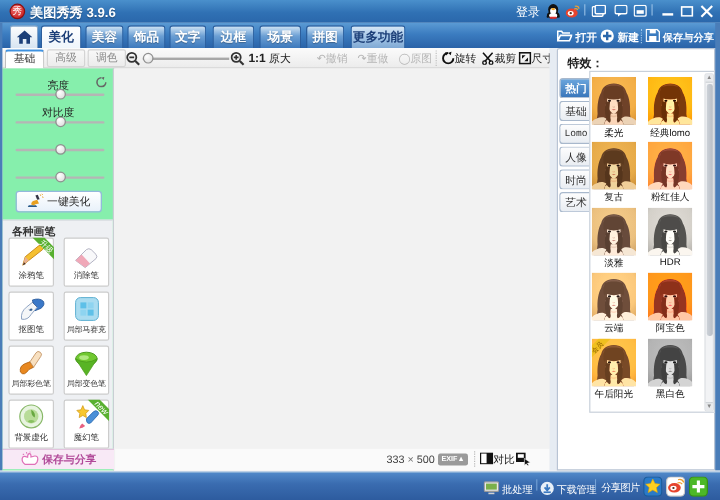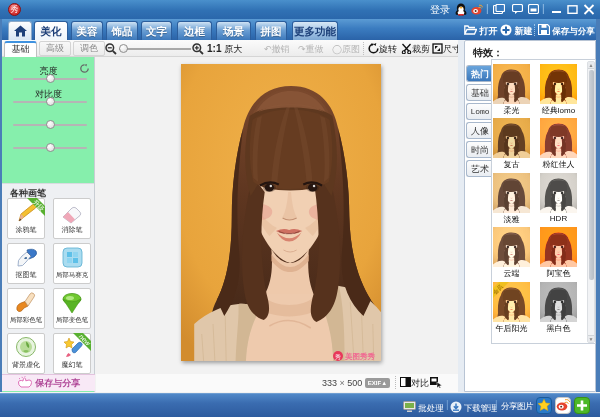--- a/index.html
+++ b/index.html
@@ -59,20 +59,21 @@
 #bubble .dot { position:absolute; left:5px; top:-4px; width:9px; height:9px; border-radius:50%; background:#f07880; border:1px solid #9a3a40; }
 
 #edgeL { position:absolute; left:0; top:19px; width:2px; height:373px; background:#4a7db8; }
 #edgeR { position:absolute; right:0; top:19px; width:4px; height:373px; background:#4a7db8; }
 </style>
 </head>
 <body>
 <div id="win">
   <div id="titlebar">
     <div class="logo">秀</div>
+    <div class="ttl">美图秀秀 3.9.6</div>
     <div class="tbr" style="left:430px;top:3px;">登录</div>
 
     <svg class="tbr" style="left:455px;top:3px;" width="12" height="13" viewBox="0 0 12 13">
       <ellipse cx="6" cy="5" rx="4.2" ry="4.6" fill="#111"></ellipse>
       <ellipse cx="6" cy="9.5" rx="5.2" ry="3.2" fill="#111"></ellipse>
       <ellipse cx="6" cy="6.2" rx="2.6" ry="2.6" fill="#fff"></ellipse>
       <ellipse cx="6" cy="10" rx="3.4" ry="2.2" fill="#fff"></ellipse>
       <path d="M1 9 Q0 11 1.2 12 L3 10.5Z" fill="#111"></path>
       <path d="M11 9 Q12 11 10.8 12 L9 10.5Z" fill="#111"></path>
       <ellipse cx="6" cy="4.6" rx="1.6" ry="0.9" fill="#f5a623"></ellipse>
@@ -198,20 +199,29 @@
     <div class="sl-label" style="top:31px;">对比度</div>
     <div class="sl-track" style="top:44px;">
         <div class="sl-thumb"></div>
       </div>
     <div class="sl-track" style="top:67px;">
         <div class="sl-thumb"></div>
       </div>
     <div class="sl-track" style="top:89.5px;">
         <div class="sl-thumb"></div>
       </div>
+    <div id="btn-auto">
+      <svg width="14" height="12" viewBox="0 0 14 12" style="vertical-align:-2px;">
+          <path d="M1 10 L7 10 L8 11.5 L0 11.5Z" fill="#2a5a8a"></path>
+          <path d="M3 9.5 Q3 6.5 6 6 L8 5.5 L9.5 8.5 L7.5 9 Q5.5 9.2 5.5 10.2Z" fill="#e8a020"></path>
+          <path d="M8 5.5 L6.5 2 L8.5 1.2 L10 5Z" fill="#334"></path>
+          <path d="M10.5 1 L11 2.2 M12 3 L13.2 3.5 M11.8 0.5 L12.6 1.4" stroke="#e8a020" stroke-width="0.8"></path>
+        </svg>
+      一键美化
+    </div>
     <div id="brush-sec">
       <div class="bhead">各种画笔</div>
 
       <div class="bcell" style="left:5px;top:14px;">
         <svg width="26" height="24" viewBox="0 0 26 24" style="margin-top:2px;">
           <path d="M6 20 L8 13 L19 4 Q21 2.5 22.5 4 Q24 5.5 22.5 7 L11 16Z" fill="#f5c030" stroke="#c88a18" stroke-width="0.8"></path>
           <path d="M6 20 L8 13 L11 16Z" fill="#e8b090"></path>
           <path d="M6 20 L7 17.5 L8.5 19Z" fill="#4a3020"></path>
         </svg>
         <div class="blab">涂鸦笔</div>
@@ -495,24 +505,15 @@
           <ellipse cx="6.2" cy="9.7" rx="1" ry="0.9" fill="#5a2b1a"></ellipse>
           <path d="M9.5 5.5 Q12 4.5 13.5 6.5" stroke="#f0a030" stroke-width="1" fill="none"></path>
           <path d="M10 2.8 Q13.5 1.8 14.8 5" stroke="#f0a030" stroke-width="1" fill="none"></path>
         </svg></div>
     <div class="bbi" style="left:574px;top:3px;">
       <svg width="16" height="17" viewBox="0 0 16 17">
           <rect x="0.5" y="0.5" width="15" height="16" rx="3.5" fill="#4cb828" stroke="#389018"></rect>
           <path d="M8 3.5 L8 13.5 M3 8.5 L13 8.5" stroke="#fff" stroke-width="2.6"></path>
         </svg></div>
   </div>
-  <div id="photo">
-    <svg width="200" height="297" viewBox="0 0 200 297">
-      <use href="#girl"></use>
-
-      <circle cx="157" cy="292" r="5" fill="#e8385a"></circle>
-      <text x="157" y="294.5" font-size="6" fill="#fff" text-anchor="middle">秀</text>
-      <text x="164" y="295" font-size="7.5" fill="#f06a92" font-weight="bold">美图秀秀</text>
-    </svg>
-  </div>
   <div id="edgeL"></div>
     <div id="edgeR"></div>
 </div>
 
 </body></html>

